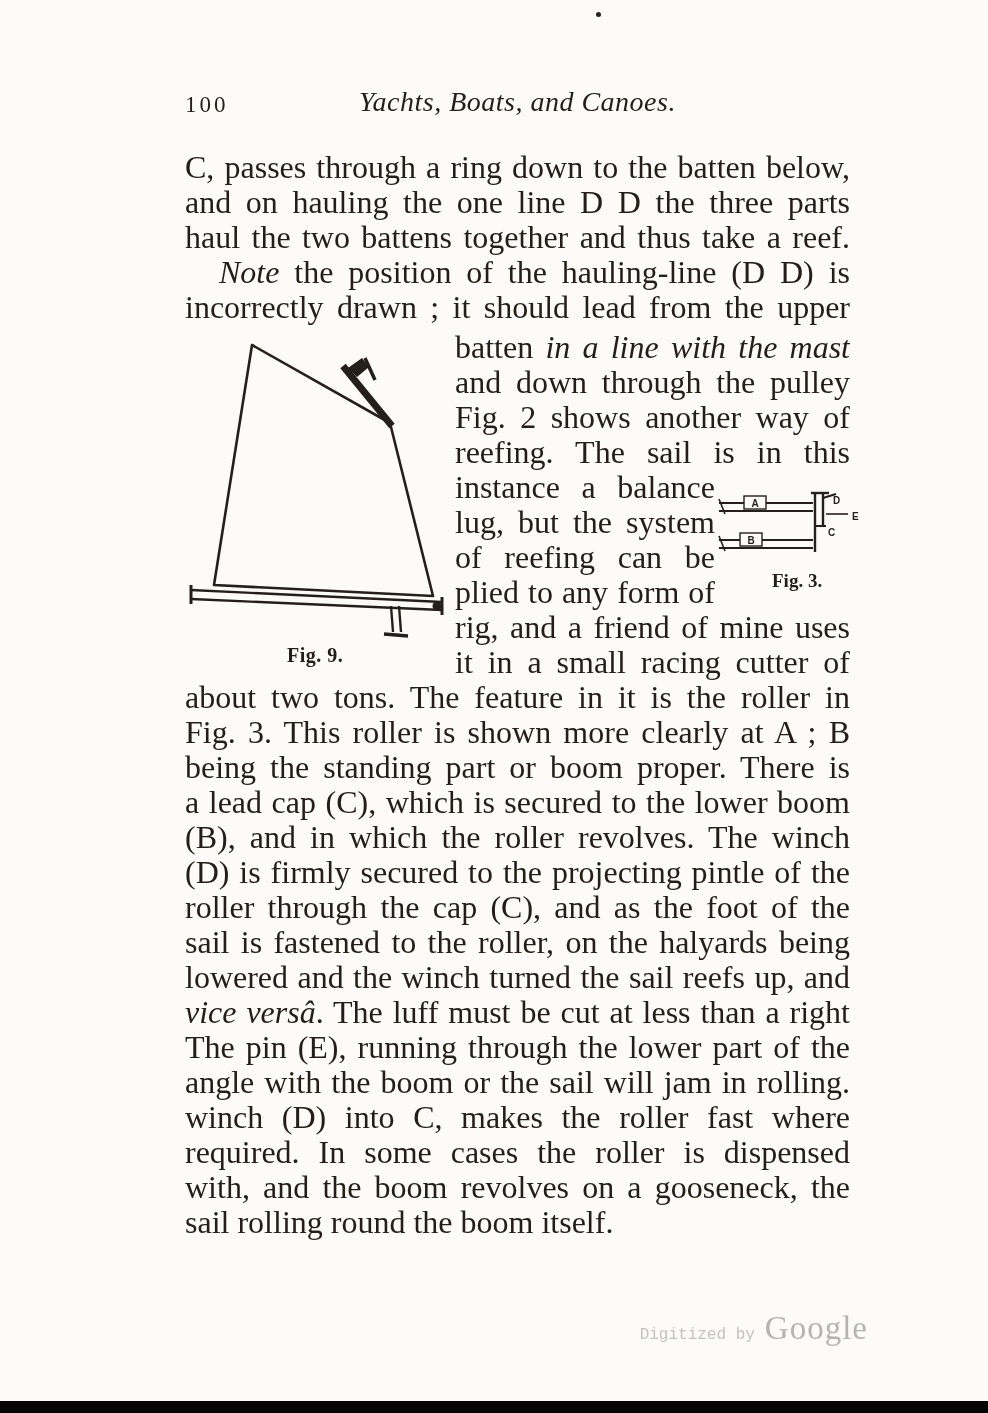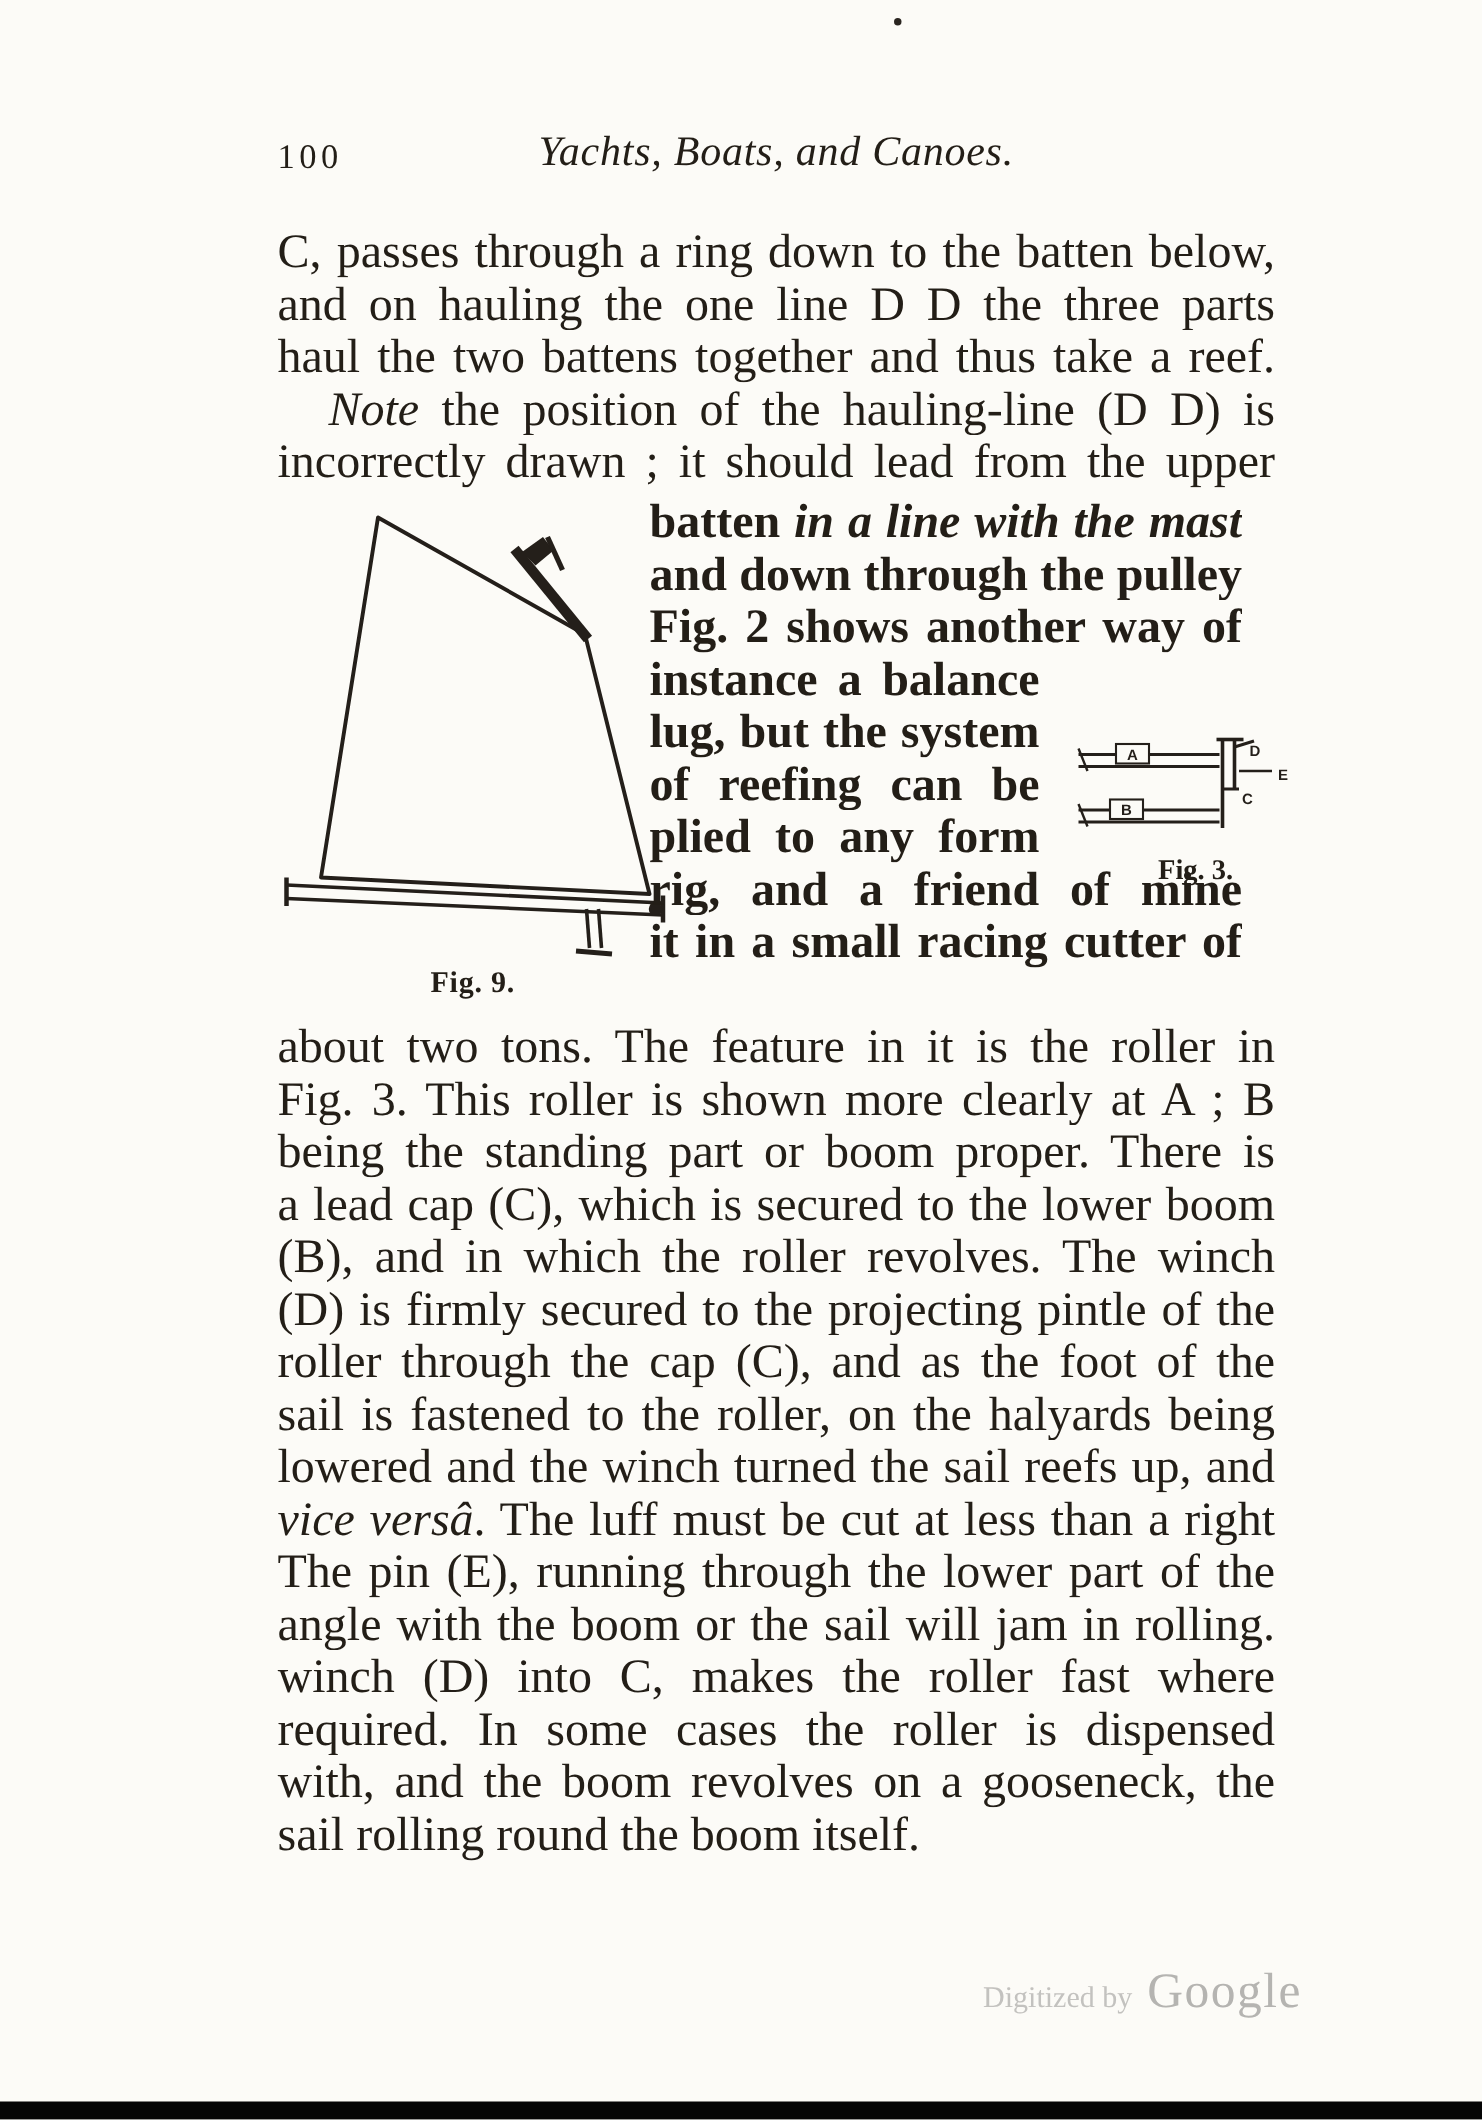--- a/index.html
+++ b/index.html
@@ -32,21 +32,21 @@
     position:absolute; left:0; top:6px;
     font-size:23px; letter-spacing:3px;
   }
   .title {
     text-align:center;
     font-style:italic;
     font-size:28px;
     letter-spacing:0.5px;
   }
   .intro-block { left:185px; top:150px; width:665px; }
-  .wrap-block  { left:433px; top:330px; width:395px;font-weight:bold; }
+  .wrap-block  { left:455px; top:330px; width:395px; }
   .wrap-block .narrow { width:260px; }
   .body-block  { left:185px; top:680px; width:665px; }
   .fig2-wrap { left:185px; top:338px; width:265px; height:300px; }
   .fig2-caption {
     left:287px; top:644px;
     font-weight:bold; font-size:20px; letter-spacing:0.5px;
   }
   .fig3-wrap { left:716px; top:490px; width:150px; height:84px; }
   .fig3-caption {
     left:772px; top:570px;
@@ -58,22 +58,22 @@
   }
   .bottom-bar {
     left:0; bottom:0; width:988px; height:12px;
     background:#050505;
   }
   .watermark {
     left:0; top:1310px; width:868px;
     display:flex; justify-content:flex-end; align-items:baseline; gap:10px;
   }
   .digitized {
-    font-family:Liberation Serif, serif;
-    font-size:20px; color:#c3c2bf;
+    font-family:Liberation Mono, monospace;
+    font-size:16px; color:#c3c2bf;
   }
   .google-logo {
     font-family:Liberation Serif, serif;
     font-size:33px; color:#b5b4b1; letter-spacing:1px;
   }
   svg text {
     font-family:"Liberation Sans", sans-serif;
     font-weight:bold;
     fill:#241f1a;
   }
@@ -118,20 +118,21 @@
       <line x1="214" y1="268" x2="216" y2="294" stroke="#241f1a" stroke-width="2.4"></line>
       <line x1="199" y1="296" x2="223" y2="298" stroke="#241f1a" stroke-width="3.5"></line>
     </svg>
   </div>
   <div class="abs fig2-caption">Fig. 9.</div>
 
   <div class="abs wrap-block">
     <div class="line j"><span>batten </span><span class="it">in a line with the mast</span></div>
     <div class="line j">and down through the pulley E.</div>
     <div class="line j">Fig. 2 shows another way of</div>
+    <div class="line j">reefing.  The sail is in this</div>
     <div class="line j narrow">instance a balance</div>
     <div class="line j narrow">lug, but the system</div>
     <div class="line j narrow">of reefing can be ap-</div>
     <div class="line j narrow">plied to any form of</div>
     <div class="line j">rig, and a friend of mine uses</div>
     <div class="line j">it in a small racing cutter of</div>
   </div>
 
   <div class="abs fig3-wrap">
     <svg viewBox="0 0 150 84" width="150" height="84">

